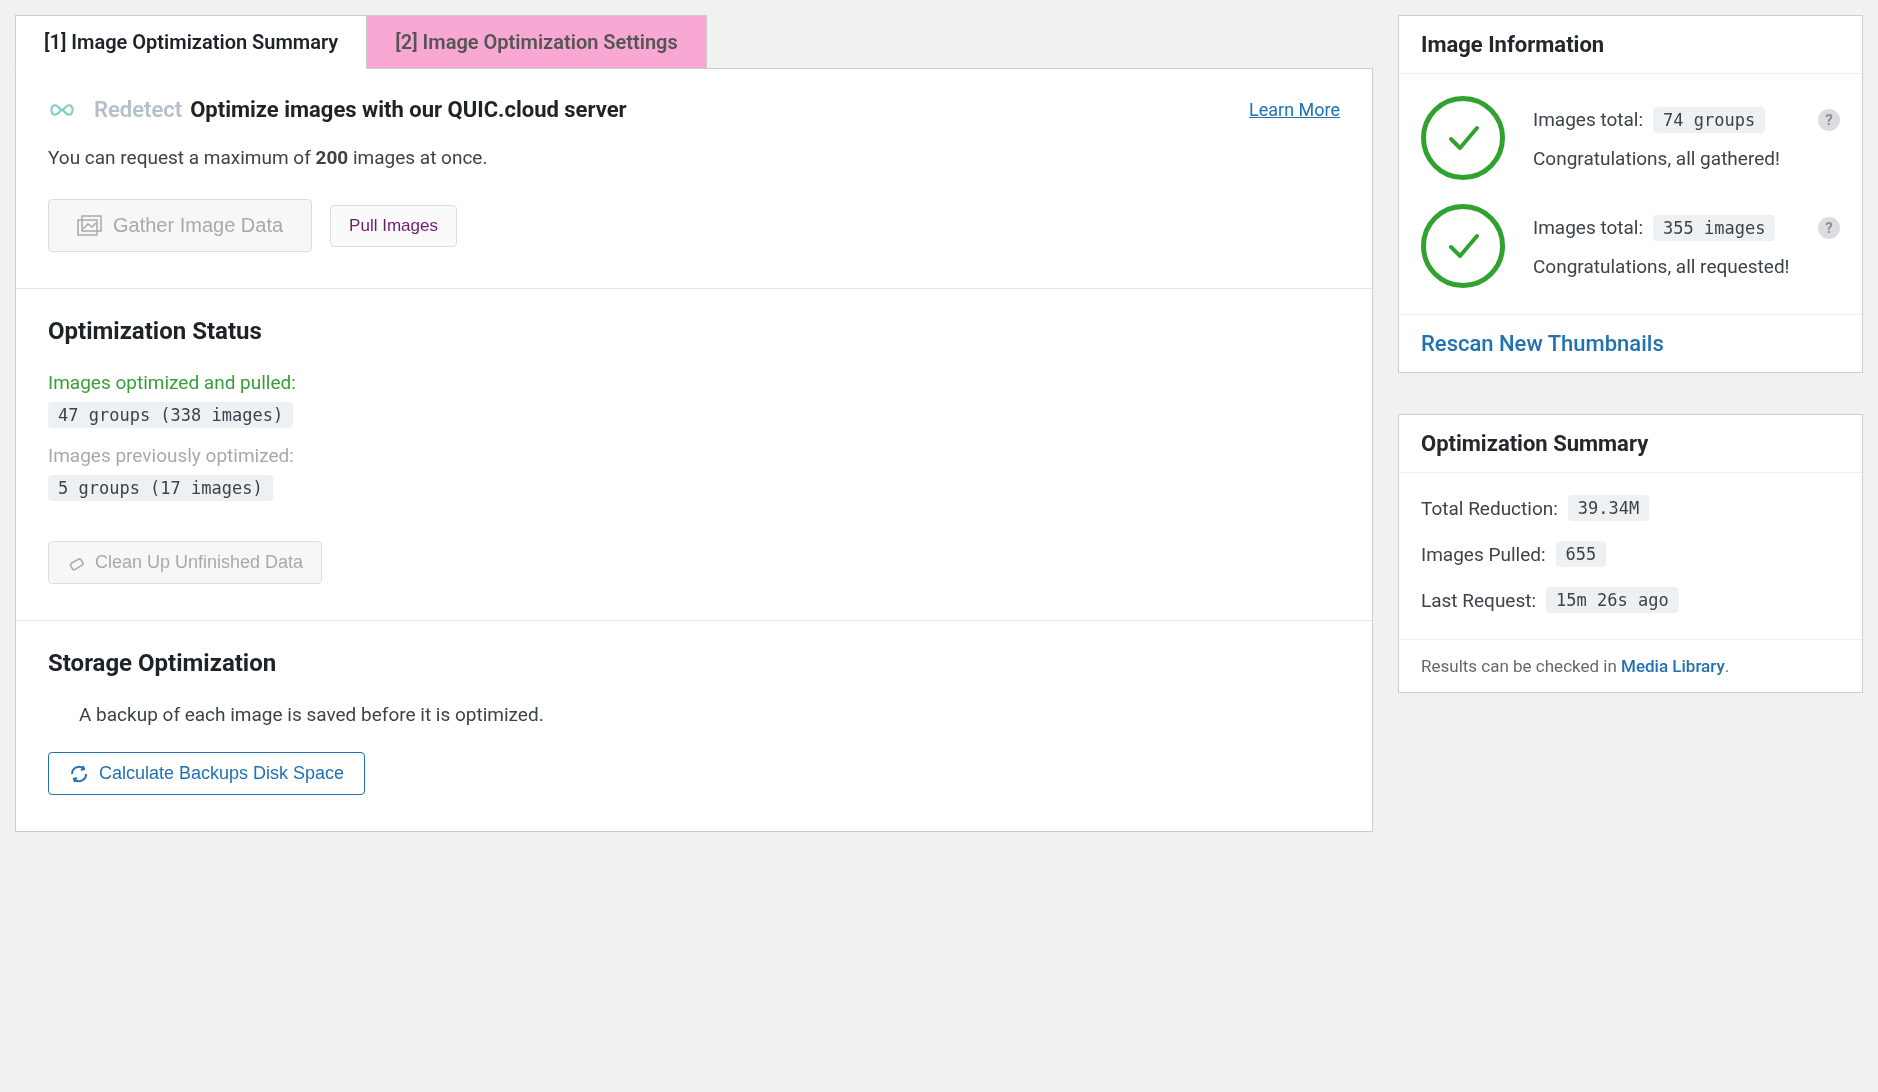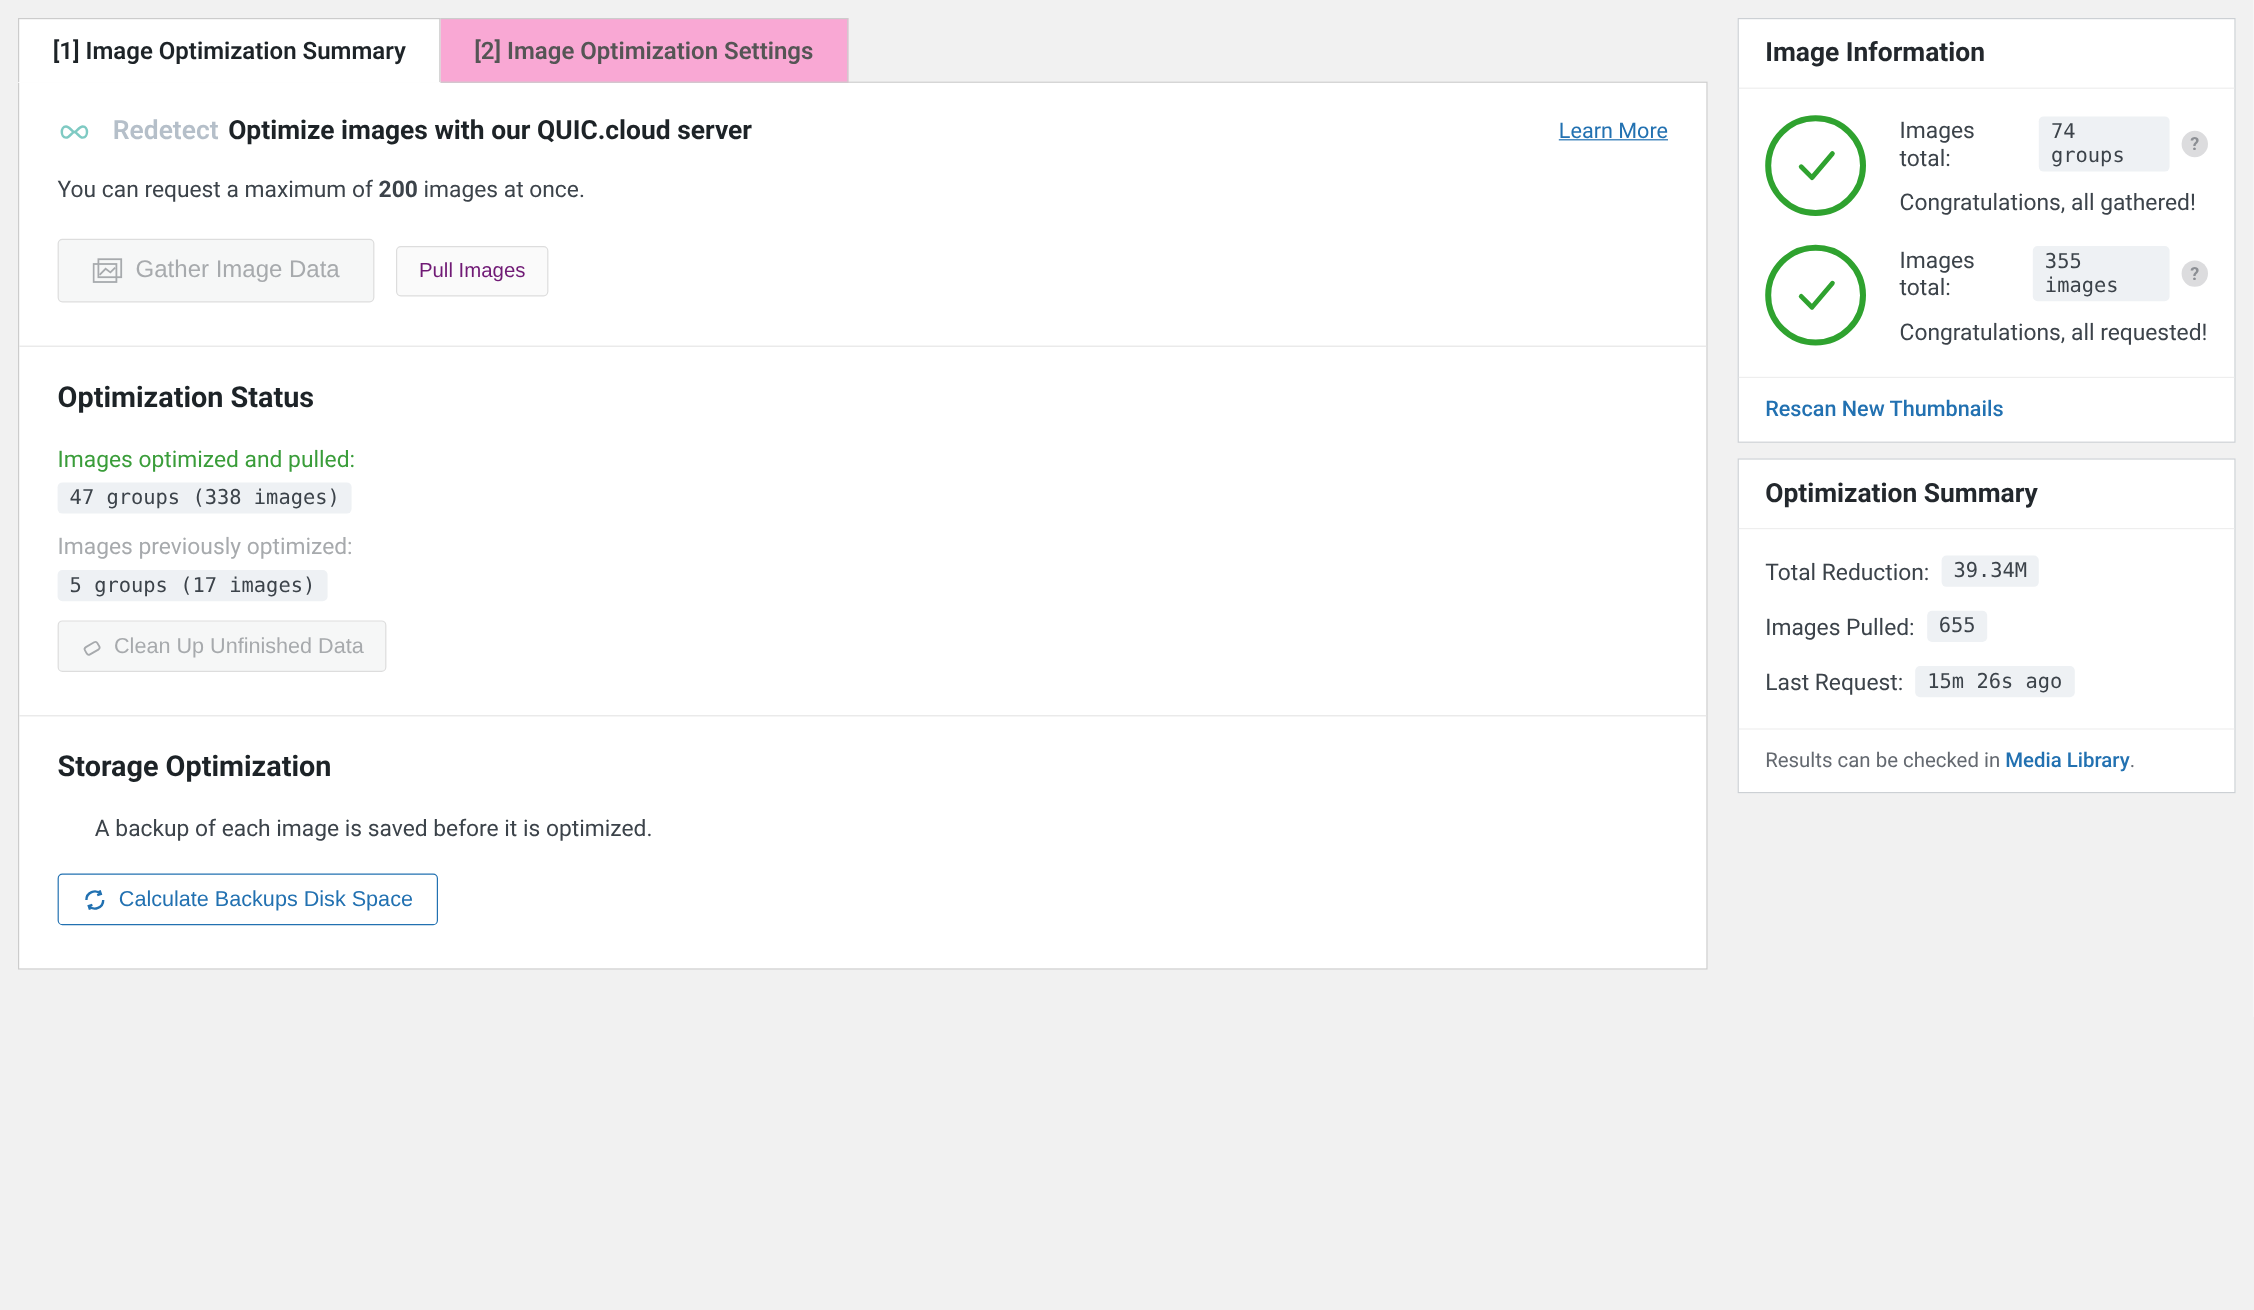--- a/index.html
+++ b/index.html
@@ -5,21 +5,21 @@
     * { box-sizing: border-box; margin: 0; padding: 0; }
     body {
       font-family: -apple-system, BlinkMacSystemFont, "Segoe UI", Roboto, sans-serif;
       background: #f1f1f1;
       color: #23282d;
       padding: 15px;
       font-size: 16px;
     }
     .wrap { display: flex; gap: 25px; }
     .main { flex: 1; }
-    .sidebar { width: 415px; display: flex; flex-direction: column; gap: 13px; }
+    .sidebar { width: 465px; display: flex; flex-direction: column; gap: 41px; }
     
     .tabs { display: flex; }
     .tab {
       padding: 14px 28px;
       font-size: 20px;
       font-weight: 600;
       border: 1px solid #ccc;
       background: #f9a8d4;
       color: #555;
       cursor: pointer;
@@ -155,23 +155,23 @@
     .info-text .row1 { display: flex; align-items: center; gap: 10px; margin-bottom: 14px; }
     .help-circle {
       width: 22px; height: 22px; border-radius: 50%;
       background: #dcdcde; color: #8c8f94;
       display: inline-flex; align-items: center; justify-content: center;
       font-size: 15px; font-weight: bold; flex-shrink: 0; margin-left: auto;
     }
     
     .sum-line { display: flex; align-items: center; gap: 10px; font-size: 19px; margin-bottom: 20px; color: #3c434a; }
     
-    .link-plain { color: #2271b1; font-size: 18px; text-decoration: none; }
+    .link-plain { color: #2271b1; font-size: 22px; text-decoration: none; }
     .p-desc { font-size: 19px; color: #3c434a; margin-bottom: 26px; margin-left: 31px; }
-    .mt-lg { }
+    .mt-lg { margin-top: 24px; }
   </style>
 </head>
 <body>
 
 <div class="wrap">
   <div class="main">
     <div class="tabs">
       <div class="tab active">[1] Image Optimization Summary</div>
       <div class="tab">[2] Image Optimization Settings</div>
     </div>

